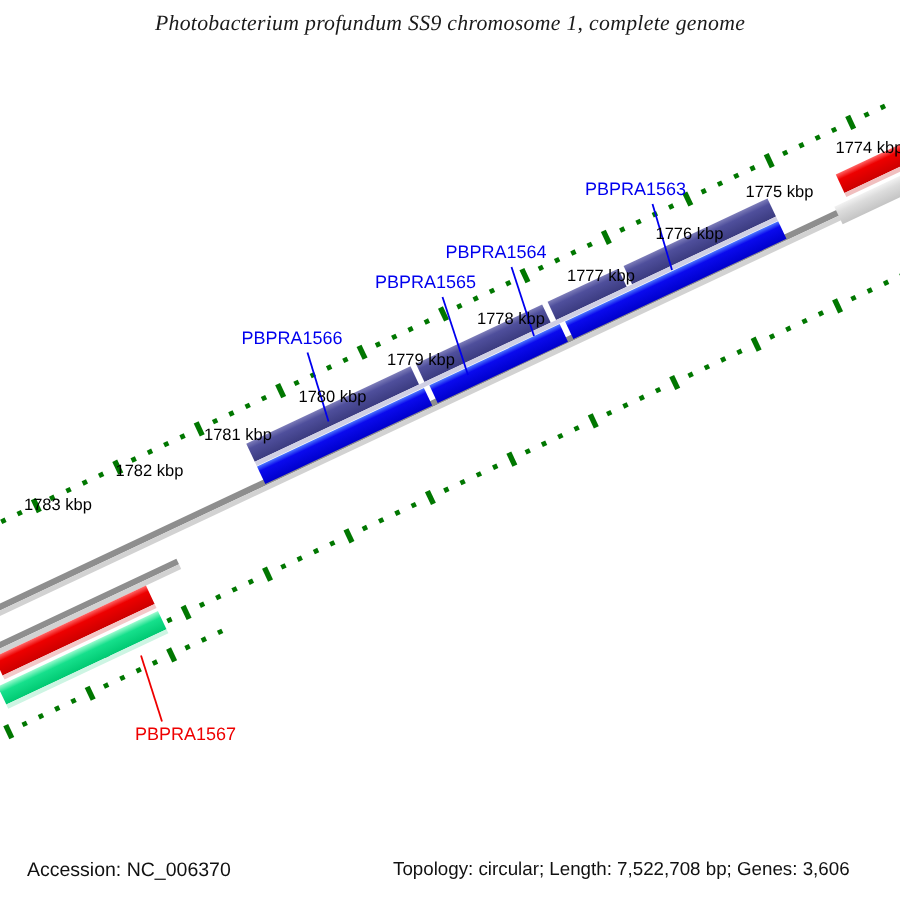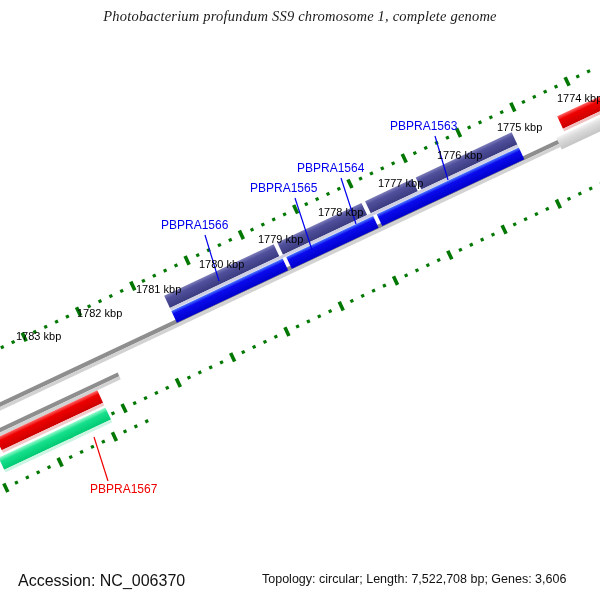--- a/index.html
+++ b/index.html
@@ -19,21 +19,21 @@
     font-family:"Liberation Serif", serif;
     font-style:italic;
     font-size:14.5px;
     color:#1a1a1a;
     letter-spacing:.2px;
     white-space:nowrap;
   }
 
   .footer-left{
     position:absolute;left:18px;top:572px;
-    font-size:16px;color:#111;white-space:nowrap;text-align:right;
+    font-size:13px;color:#111;white-space:nowrap;text-align:right;
   }
   .footer-right{
     position:absolute;left:262px;top:572px;
     font-size:12.5px;color:#111;white-space:nowrap;
   }
 
   svg#scene{position:absolute;left:0;top:0;width:600px;height:600px;}
 
   .tick-label{
     font-family:"Liberation Sans", sans-serif;

